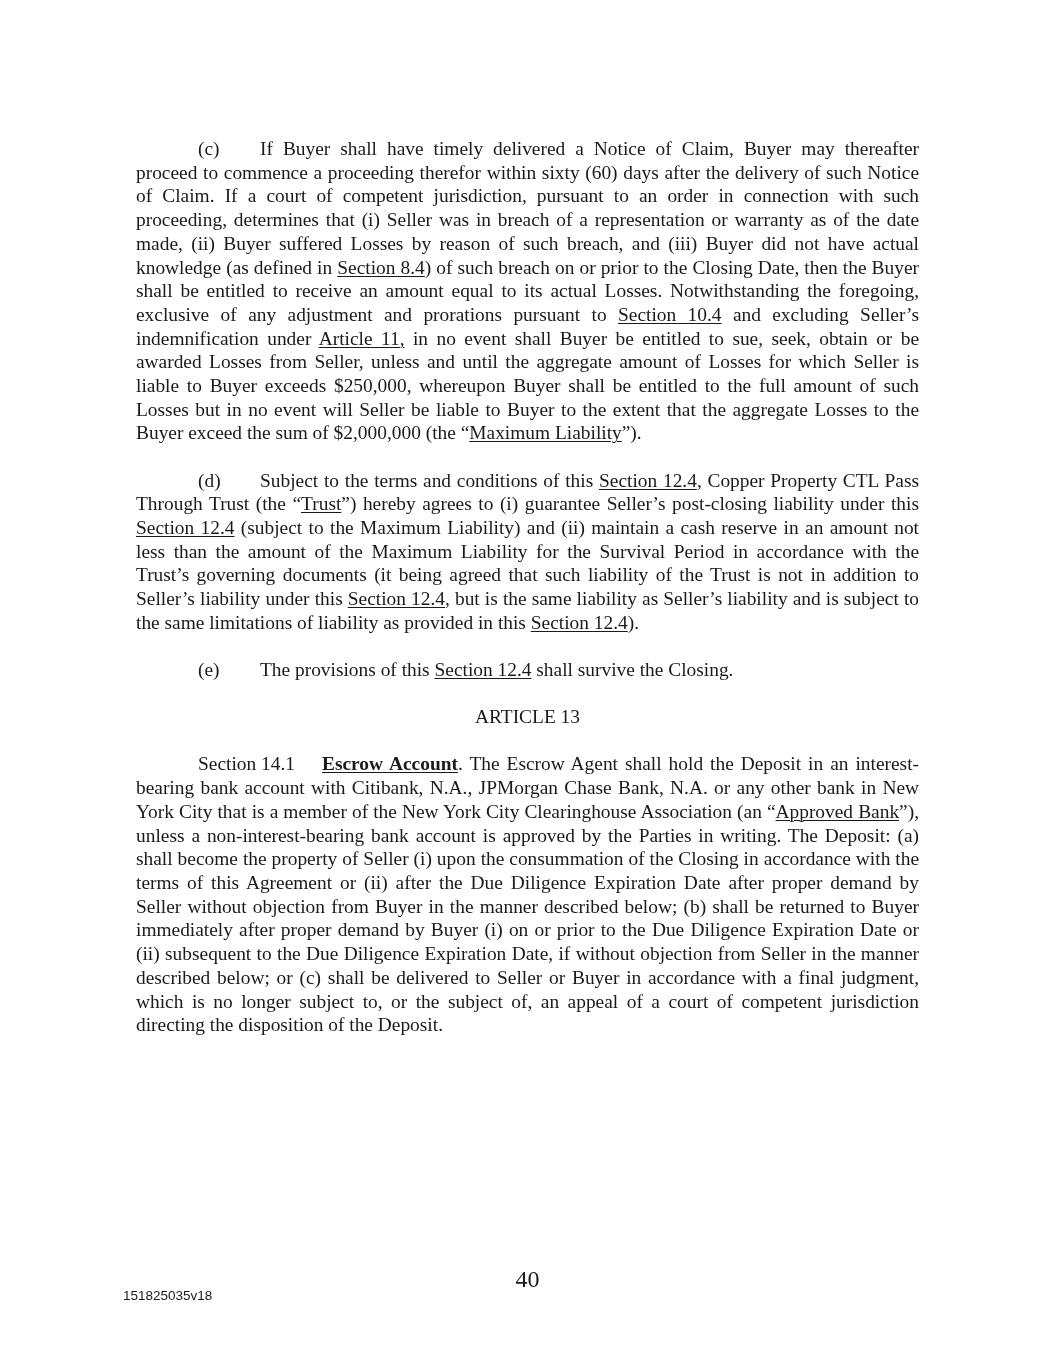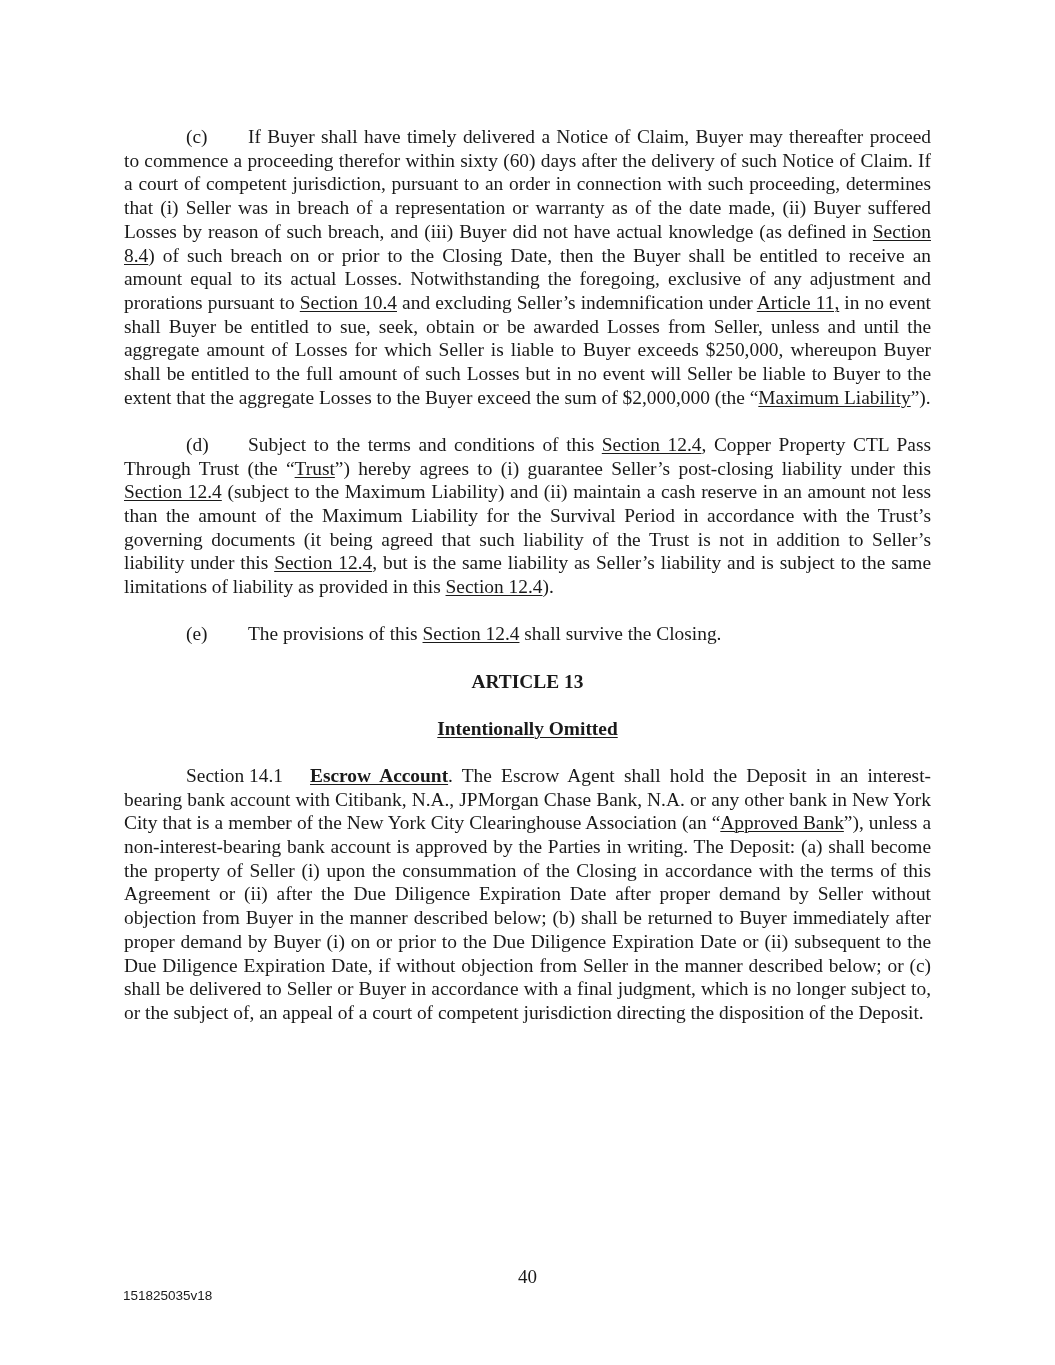--- a/index.html
+++ b/index.html
@@ -2,50 +2,49 @@
 <html><head>
 <meta charset="utf-8">
 <style>
   html, body { margin: 0; padding: 0; background: #ffffff; }
   body { width: 1055px; height: 1365px; position: relative; overflow: hidden; }
   .page {
     position: absolute; left: 124px; top: 125px; width: 807px;
     font-family: "Liberation Serif", serif; font-size: 19.4px; line-height: 23.7px;
     color: #1a1a1a;
   }
-  p { margin: 0; text-align: justify; }
+  p { margin: 12px; text-align: justify; }
   .para { text-indent: 62px; }
   .gap { margin-top: 23.5px; }
   .label { display: inline-block; width: 62px; text-indent: 0; }
   u { text-decoration: underline; text-underline-offset: 2px; text-decoration-thickness: 1px; }
-  .heading { text-align: center; font-weight: bold; text-indent: 0; }
+  .heading { text-align: center; font-weight: normal; text-indent: 0; }
   .sec-num { font-weight: normal; display: inline-block; width: 124px; text-indent: 0; }
   .sec-title { font-weight: bold; text-decoration: underline; text-underline-offset: 2px; }
   .page-num {
     position: absolute; left: 0; width: 1055px; top: 1266px; text-align: center;
-    font-family: "Liberation Serif", serif; font-size: 19px; color: #1a1a1a;
+    font-family: "Liberation Serif", serif; font-size: 24px; color: #1a1a1a;
   }
   .doc-id {
     position: absolute; left: 123px; top: 1288px;
     font-family: "Liberation Sans", sans-serif; font-size: 13.5px; color: #1a1a1a;
   }
 </style>
 </head>
 <body>
 
 <div class="page">
 
   <p class="para"><span class="label">(c)</span><span>If Buyer shall have timely delivered a Notice of Claim, Buyer may thereafter proceed to commence a proceeding therefor within sixty (60) days after the delivery of such Notice of Claim.  If a court of competent jurisdiction, pursuant to an order in connection with such proceeding, determines that (i) Seller was in breach of a representation or warranty as of the date made, (ii) Buyer suffered Losses by reason of such breach, and (iii) Buyer did not have actual knowledge (as defined in </span><u>Section 8.4</u><span>) of such breach on or prior to the Closing Date, then the Buyer shall be entitled to receive an amount equal to its actual Losses.  Notwithstanding the foregoing, exclusive of any adjustment and prorations pursuant to </span><u>Section 10.4</u><span> and excluding Seller’s indemnification under </span><u>Article 11,</u><span> in no event shall Buyer be entitled to sue, seek, obtain or be awarded Losses from Seller, unless and until the aggregate amount of Losses for which Seller is liable to Buyer exceeds $250,000, whereupon Buyer shall be entitled to the full amount of such Losses but in no event will Seller be liable to Buyer to the extent that the aggregate Losses to the Buyer exceed the sum of $2,000,000 (the “</span><u>Maximum Liability</u><span>”).</span></p>
 
   <p class="para gap"><span class="label">(d)</span><span>Subject to the terms and conditions of this </span><u>Section 12.4</u><span>, Copper Property CTL Pass Through Trust (the “</span><u>Trust</u><span>”) hereby agrees to (i) guarantee Seller’s post-closing liability under this </span><u>Section 12.4</u><span> (subject to the Maximum Liability) and (ii) maintain a cash reserve in an amount not less than the amount of the Maximum Liability for the Survival Period in accordance with the Trust’s governing documents (it being agreed that such liability of the Trust is not in addition to Seller’s liability under this </span><u>Section 12.4</u><span>, but is the same liability as Seller’s liability and is subject to the same limitations of liability as provided in this </span><u>Section 12.4</u><span>).</span></p>
 
   <p class="para gap"><span class="label">(e)</span><span>The provisions of this </span><u>Section 12.4</u><span> shall survive the Closing.</span></p>
 
   <p class="heading gap">ARTICLE 13</p>
-  <p class="heading gap"><u>Intentionally Omitted</u></p>
 
   <p class="para gap" style="text-indent:62px"><span class="sec-num" style="width:124px">Section 14.1</span><span class="sec-title">Escrow Account</span><span>.  The Escrow Agent shall hold the Deposit in an interest-bearing bank account with Citibank, N.A., JPMorgan Chase Bank, N.A. or any other bank in New York City that is a member of the New York City Clearinghouse Association (an “</span><u>Approved Bank</u><span>”), unless a non-interest-bearing bank account is approved by the Parties in writing.  The Deposit: (a) shall become the property of Seller (i) upon the consummation of the Closing in accordance with the terms of this Agreement or (ii) after the Due Diligence Expiration Date after proper demand by Seller without objection from Buyer in the manner described below; (b) shall be returned to Buyer immediately after proper demand by Buyer (i) on or prior to the Due Diligence Expiration Date or (ii) subsequent to the Due Diligence Expiration Date, if without objection from Seller in the manner described below; or (c) shall be delivered to Seller or Buyer in accordance with a final judgment, which is no longer subject to, or the subject of, an appeal of a court of competent jurisdiction directing the disposition of the Deposit.</span></p>
 
 
 </div>
 
 <div class="page-num">40</div>
 <div class="doc-id">151825035v18</div>
 
 </body></html>

